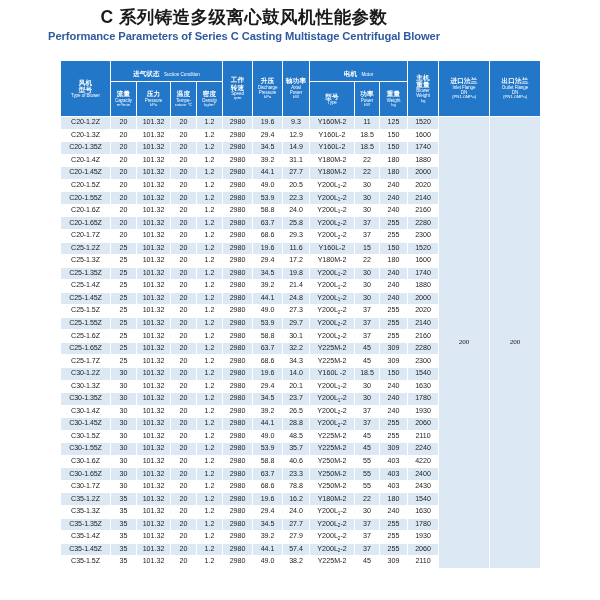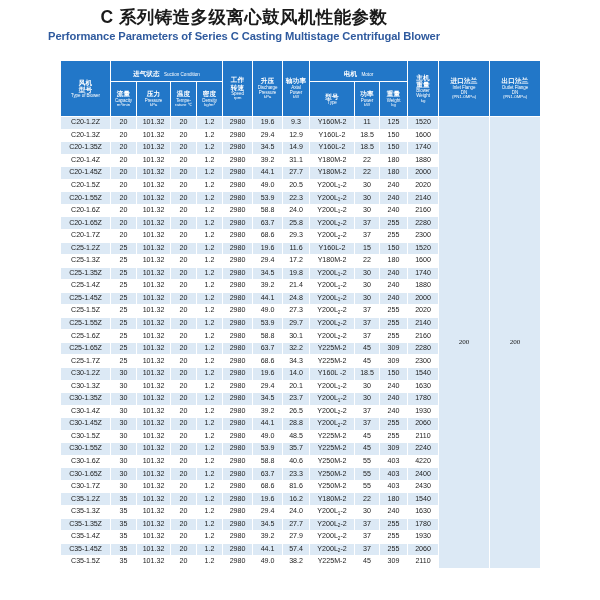--- a/index.html
+++ b/index.html
@@ -609,21 +609,21 @@
             <td>2400</td>
           </tr>
           <tr class="even">
             <td class="model">C30-1.7Z</td>
             <td>30</td>
             <td>101.32</td>
             <td>20</td>
             <td>1.2</td>
             <td>2980</td>
             <td>68.6</td>
-            <td>81.6</td>
+            <td>78.8</td>
             <td>Y250M-2</td>
             <td>55</td>
             <td>403</td>
             <td>2430</td>
           </tr>
           <tr class="odd">
             <td class="model">C35-1.2Z</td>
             <td>35</td>
             <td>101.32</td>
             <td>20</td>

